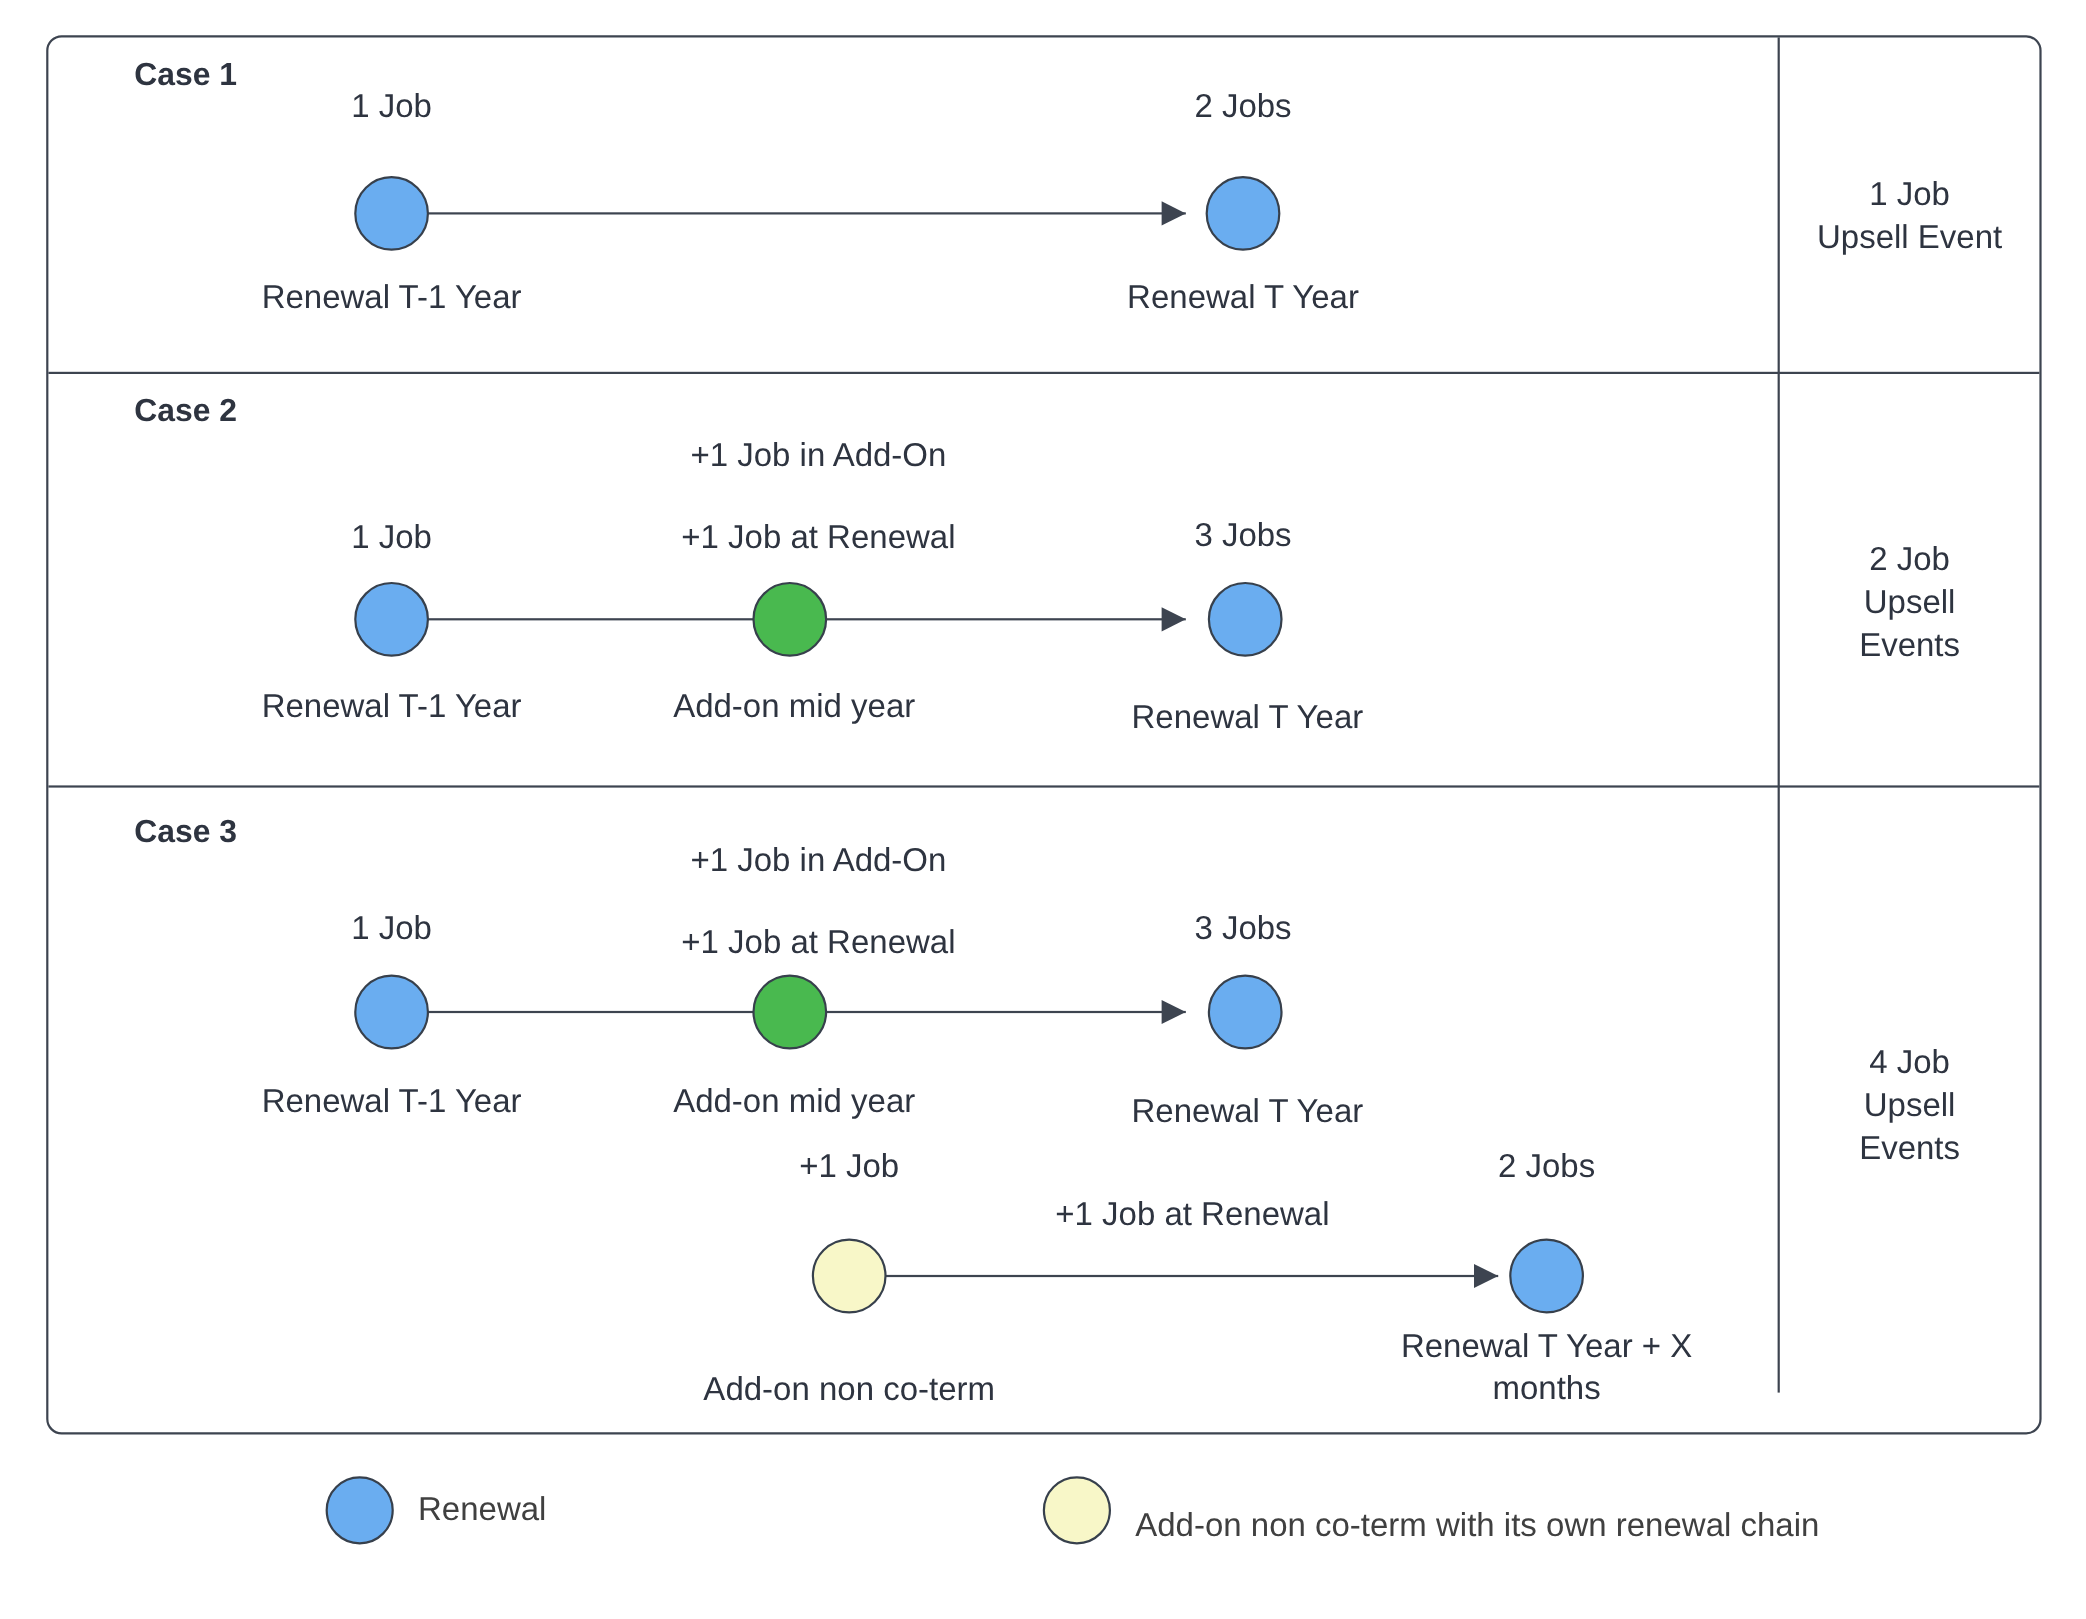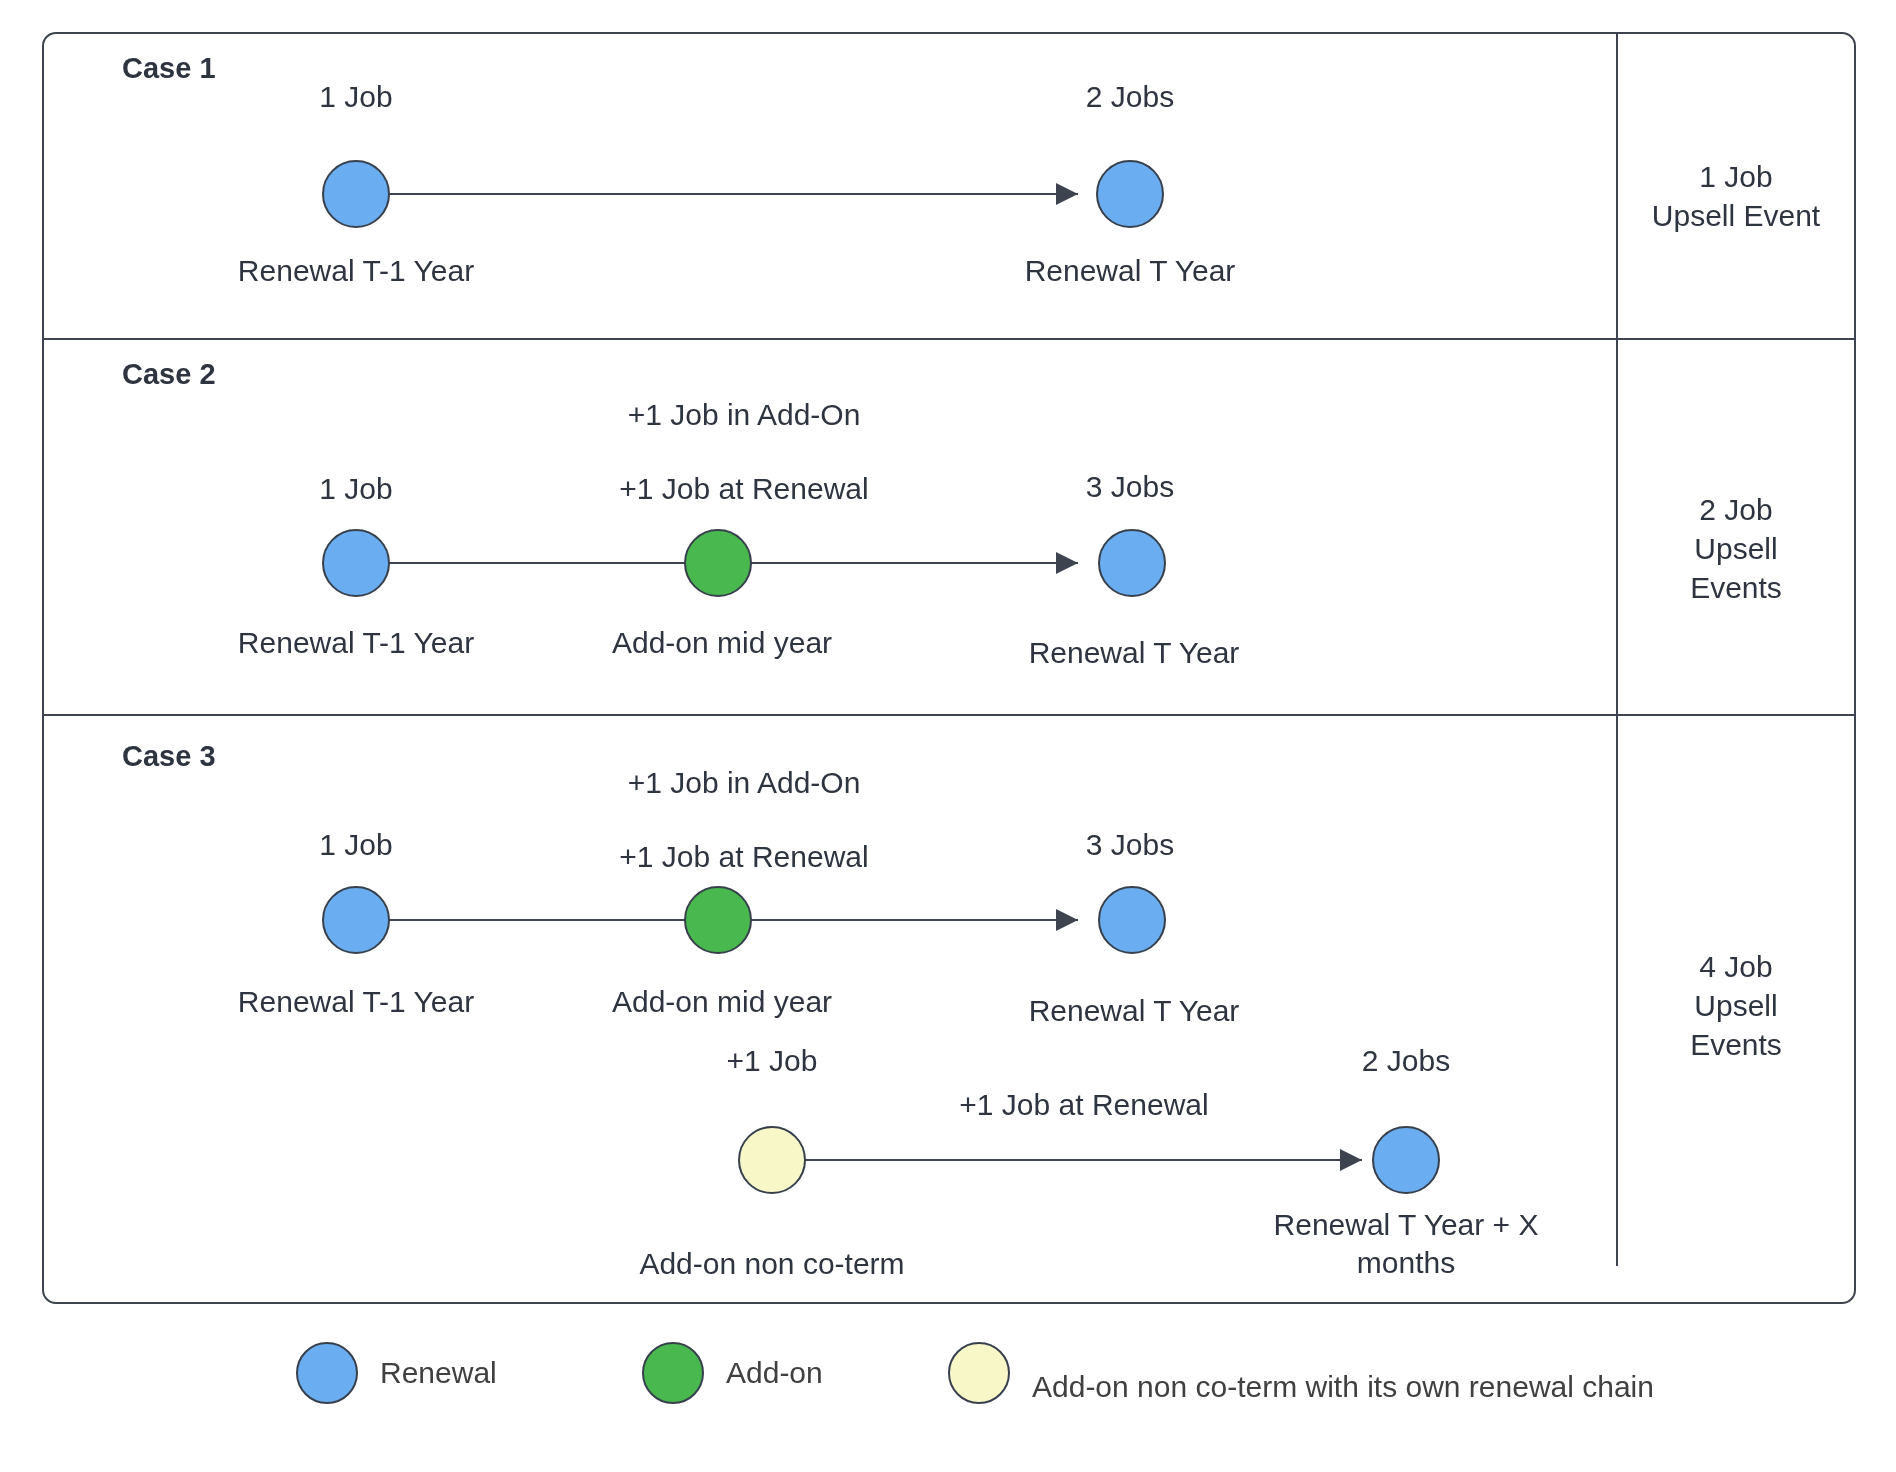--- a/index.html
+++ b/index.html
@@ -254,24 +254,20 @@
     <div>Events</div>
   </div>
 
   <div class="legend">
 
     <div class="legend-item" style="left:296px; top:16px;">
       <div class="legend-swatch blue"></div>
       <div class="legend-label">Renewal</div>
     </div>
 
-    <div class="legend-item" style="left:642px; top:16px;">
-      <div class="legend-swatch green"></div>
-      <div class="legend-label">Add-on</div>
-    </div>
 
     <div class="legend-item" style="left:948px; top:16px;align-items:flex-end;">
       <div class="legend-swatch yellow"></div>
       <div class="legend-label">Add-on non co-term with its own renewal chain</div>
     </div>
 
   </div>
 
 </div>
 

